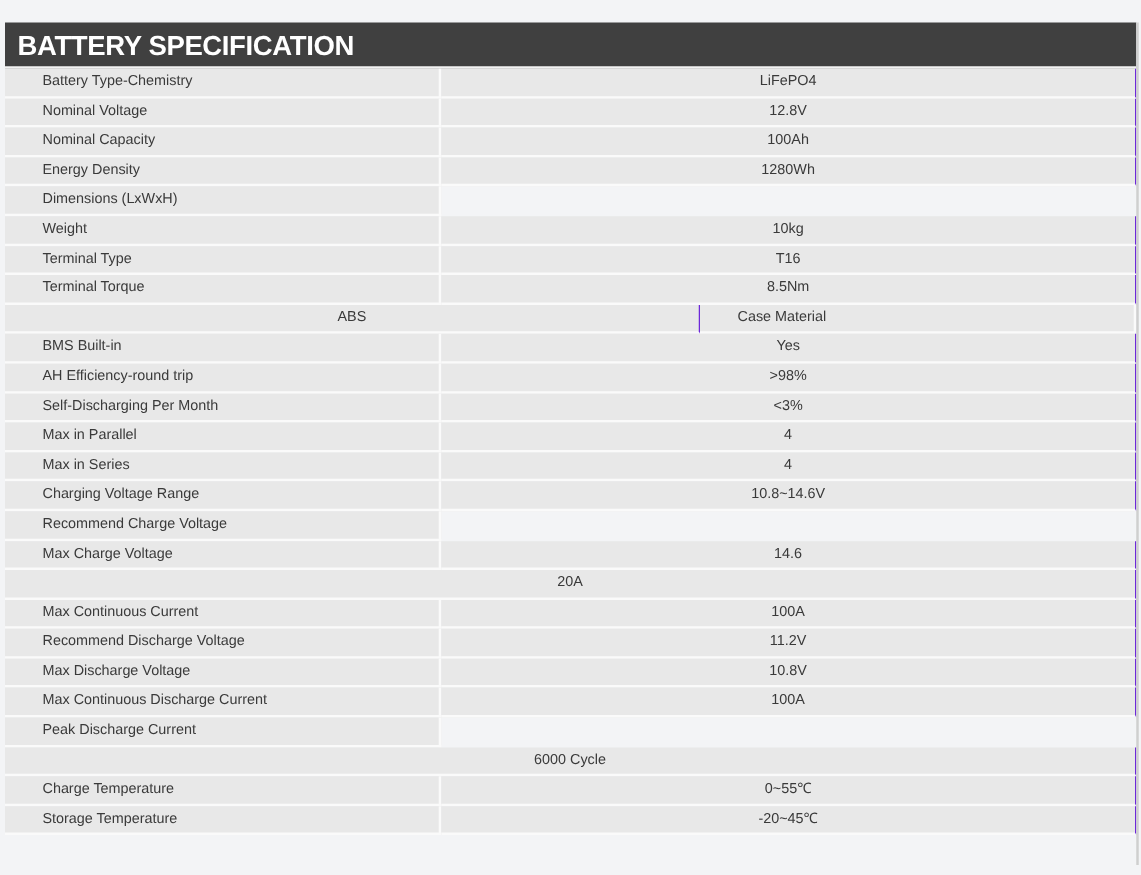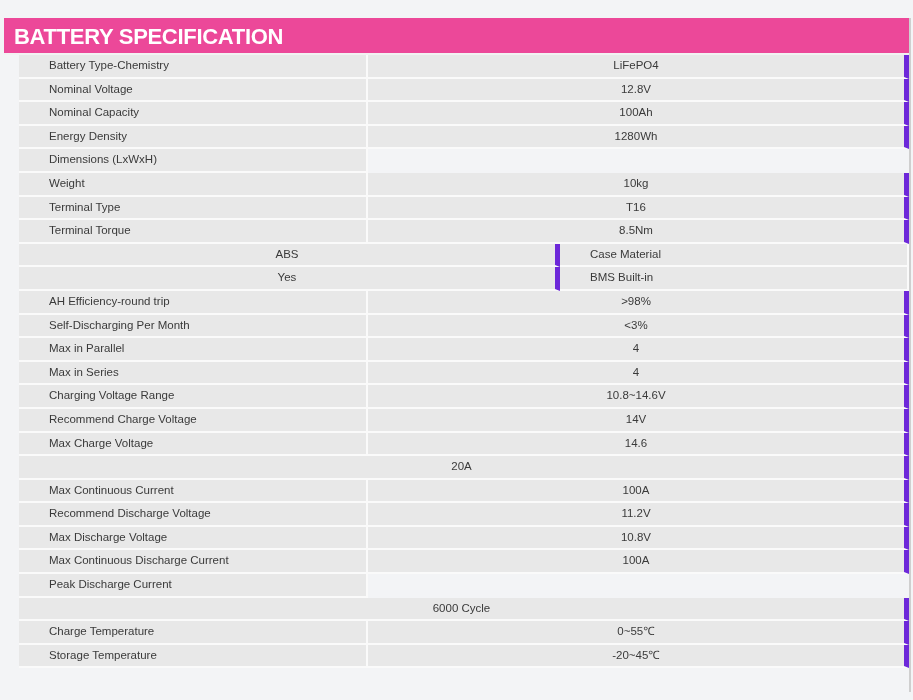--- a/index.html
+++ b/index.html
@@ -4,33 +4,33 @@
 <style>
   html, body { margin:0; padding:0; }
   body {
     width:913px; height:700px; background:#f3f4f6; overflow:hidden;
     font-family:"Liberation Sans", sans-serif; position:relative;
   }
   .sheet {
     position:absolute; left:4px; top:18px; width:905px;
   }
   .header {
-    height:35px; background:#ec4899; color:#fff;
+    height:35px; background:#404040; color:#fff;
     font-family:"Liberation Sans", sans-serif; font-weight:bold;
     font-size:22px; line-height:37px; padding-left:10px; letter-spacing:-0.3px;
     border-bottom:2px solid #f2f2f2;
   }
-  .row { display:flex; height:23.6px;margin-left:15px; }
+  .row { display:flex; height:23.6px; }
   .cell {
     background:#e8e8e8; font-size:11.5px; color:#3a3a3a;
     line-height:21.6px; box-sizing:border-box;
     border-bottom:2px solid #fafafa;
   }
   .label { width:349px; padding-left:30px; border-right:2px solid #fafafa; }
-  .value { flex:1; text-align:center; border-right:5px solid #6d28d9; }
+  .value { flex:1; text-align:center; border-right:1px solid #6d28d9; }
   .rborder { position:absolute; left:909px; top:18px; width:2px; height:674px; background:#cfcfcf; }
 </style>
 </head>
 <body>
 
 <div class="sheet">
   <div class="header">BATTERY SPECIFICATION</div>
   <div id="rows">
       <div class="row">
         <div class="cell label">Battery Type-Chemistry</div>
@@ -61,22 +61,22 @@
       </div>
       <div class="row">
         <div class="cell label">Terminal Torque</div>
         <div class="cell value">8.5Nm</div>
       </div>
       <div class="row">
         <div class="cell value">ABS</div>
         <div class="cell label">Case Material</div>
       </div>
       <div class="row">
+        <div class="cell label">BMS Built-in</div>
         <div class="cell value">Yes</div>
-        <div class="cell label">BMS Built-in</div>
       </div>
       <div class="row">
         <div class="cell label">AH Efficiency-round trip</div>
         <div class="cell value">&gt;98%</div>
       </div>
       <div class="row">
         <div class="cell label">Self-Discharging Per Month</div>
         <div class="cell value">&lt;3%</div>
       </div>
       <div class="row">
@@ -86,21 +86,20 @@
       <div class="row">
         <div class="cell label">Max in Series</div>
         <div class="cell value">4</div>
       </div>
       <div class="row">
         <div class="cell label">Charging Voltage Range</div>
         <div class="cell value">10.8~14.6V</div>
       </div>
       <div class="row">
         <div class="cell label">Recommend Charge Voltage</div>
-        <div class="cell value">14V</div>
       </div>
       <div class="row">
         <div class="cell label">Max Charge Voltage</div>
         <div class="cell value">14.6</div>
       </div>
       <div class="row">
         <div class="cell value">20A</div>
       </div>
       <div class="row">
         <div class="cell label">Max Continuous Current</div>

